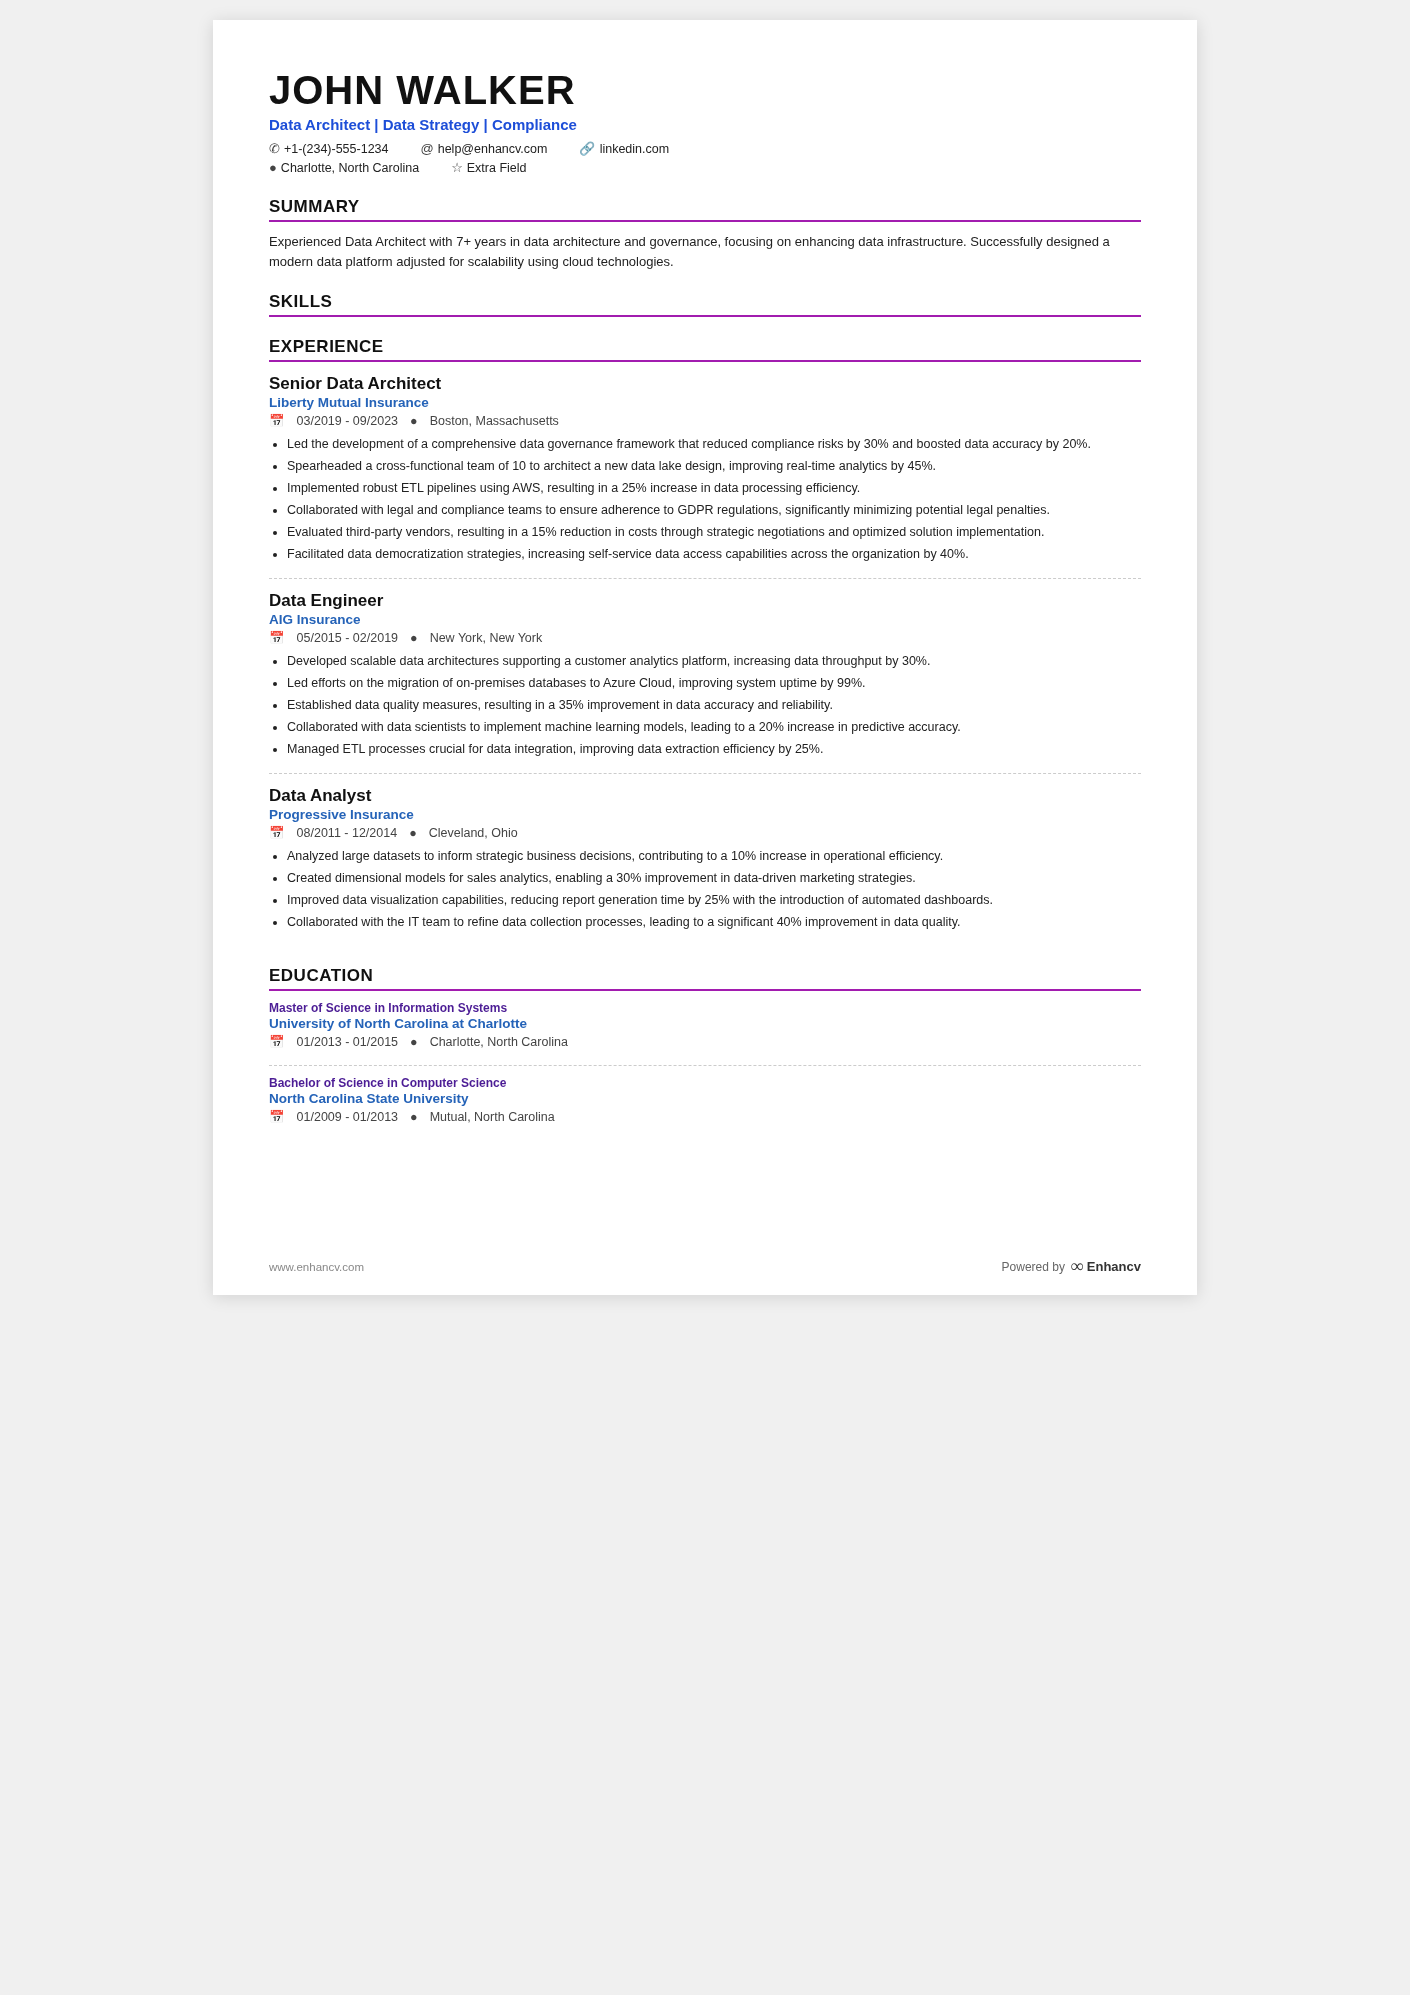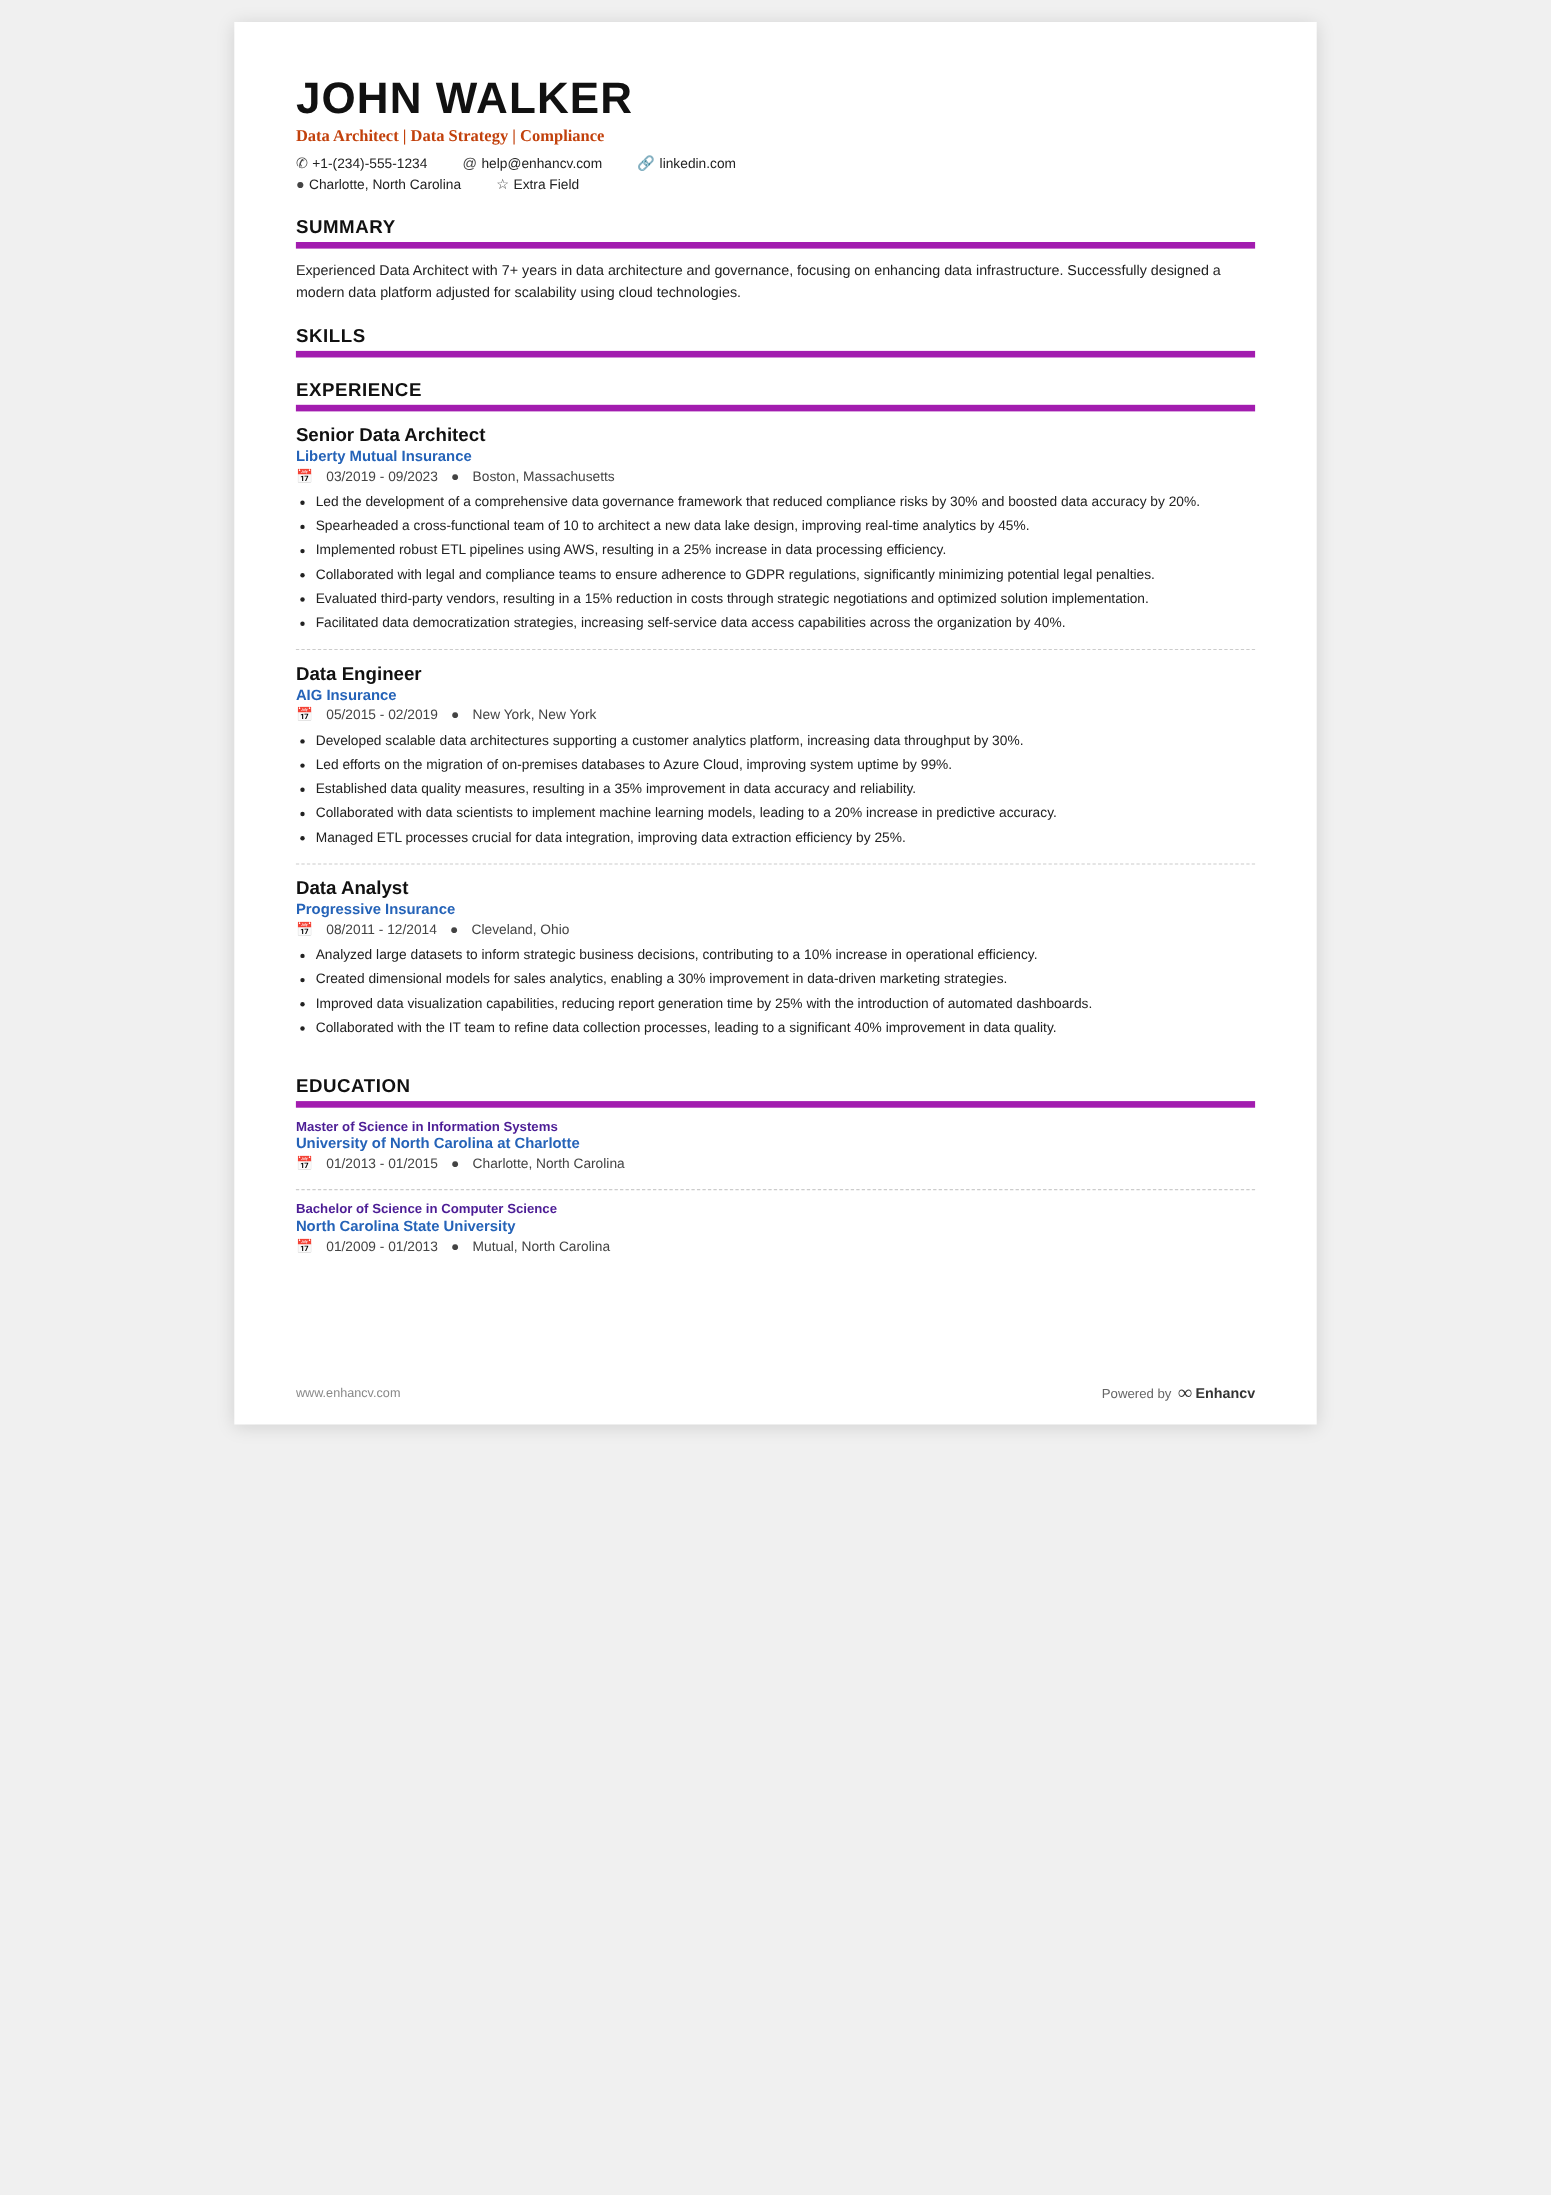--- a/index.html
+++ b/index.html
@@ -23,22 +23,22 @@
     .name {
       font-size: 40px;
       font-weight: 900;
       font-family: Arial, sans-serif;
       color: #111;
       letter-spacing: 1px;
       line-height: 1.1;
     }
     .title-line {
       font-size: 15px;
-      color: #c2410c;
-      font-family: Liberation Serif, serif;
+      color: #1d4ed8;
+      font-family: Liberation Sans, sans-serif;
       font-weight: 700;
       margin-top: 4px;
       margin-bottom: 8px;
     }
     .contact-row {
       display: flex;
       flex-wrap: wrap;
       gap: 0 32px;
       font-family: Arial, sans-serif;
       font-size: 12.5px;
@@ -58,21 +58,21 @@
     .section {
       margin-top: 20px;
     }
     .section-title {
       font-family: Arial, sans-serif;
       font-size: 17px;
       font-weight: 900;
       text-transform: uppercase;
       color: #111;
       letter-spacing: 0.5px;
-      border-bottom: 6px solid #a21caf;
+      border-bottom: 2px solid #a21caf;
       padding-bottom: 3px;
       margin-bottom: 10px;
     }
     .section-text {
       font-family: Arial, sans-serif;
       font-size: 13px;
       color: #222;
       line-height: 1.55;
     }
     .job-title {

